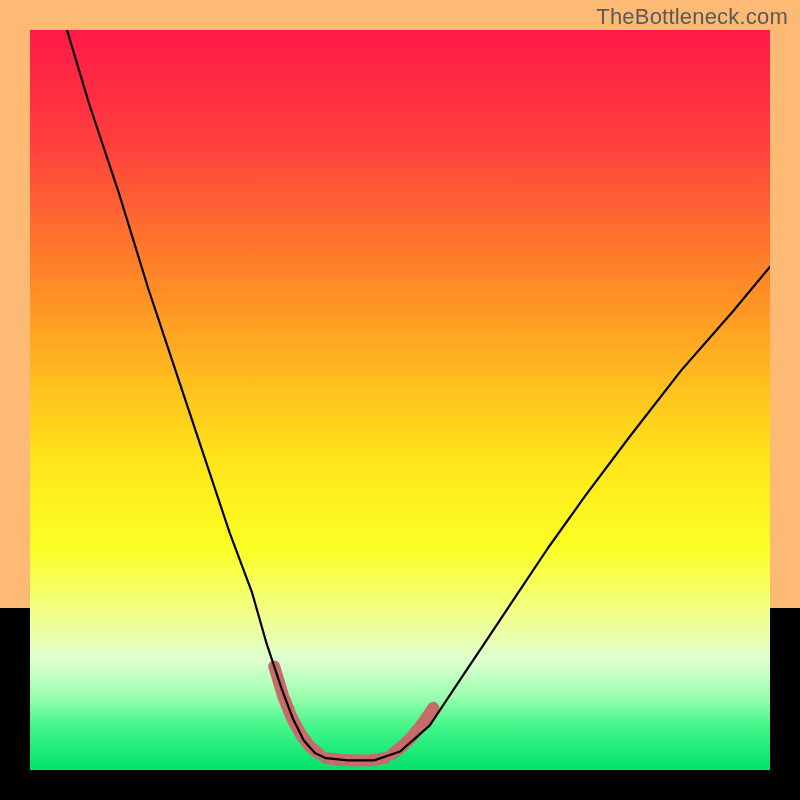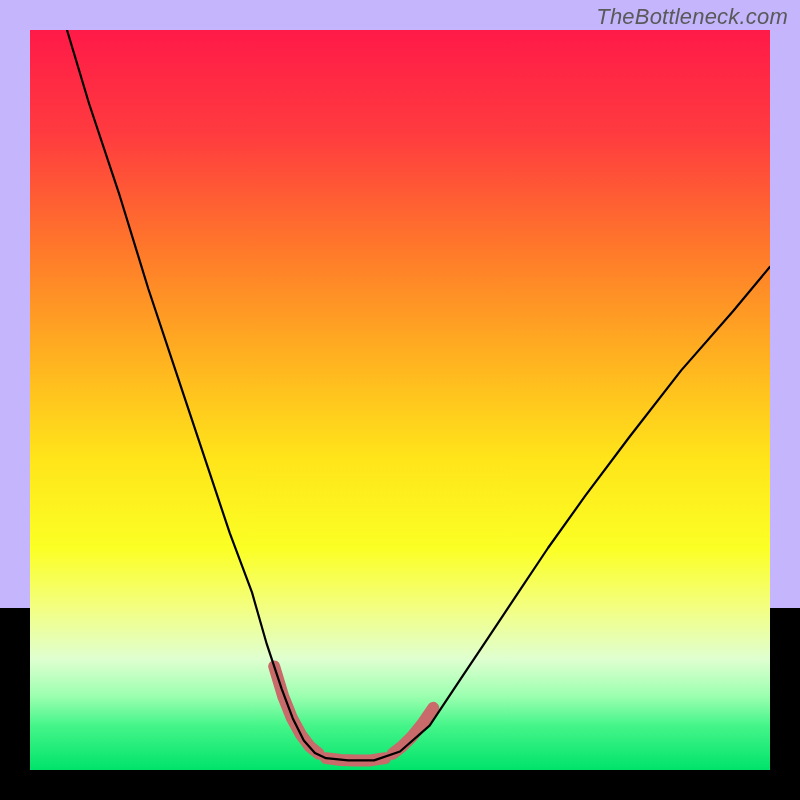--- a/index.html
+++ b/index.html
@@ -10,22 +10,21 @@
     overflow: hidden;
     background: #000;
     font-family: Arial, Helvetica, sans-serif;
   }
   .frame {
     position: absolute;
     left: 0;
     top: 0;
     width: 800px;
     height: 608px;
-    background: #c4b5fd;
-    font-style: italic;
+    background: #fdba74;
   }
   .plot-area {
     position: absolute;
     left: 30px;
     top: 30px;
     width: 740px;
     height: 740px;
     overflow: hidden;
   }
   .watermark {

